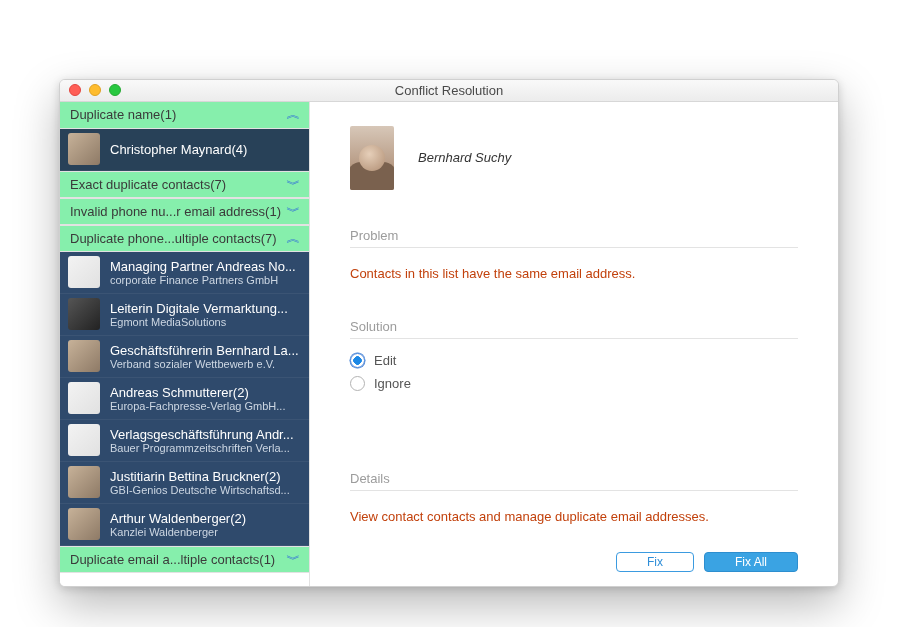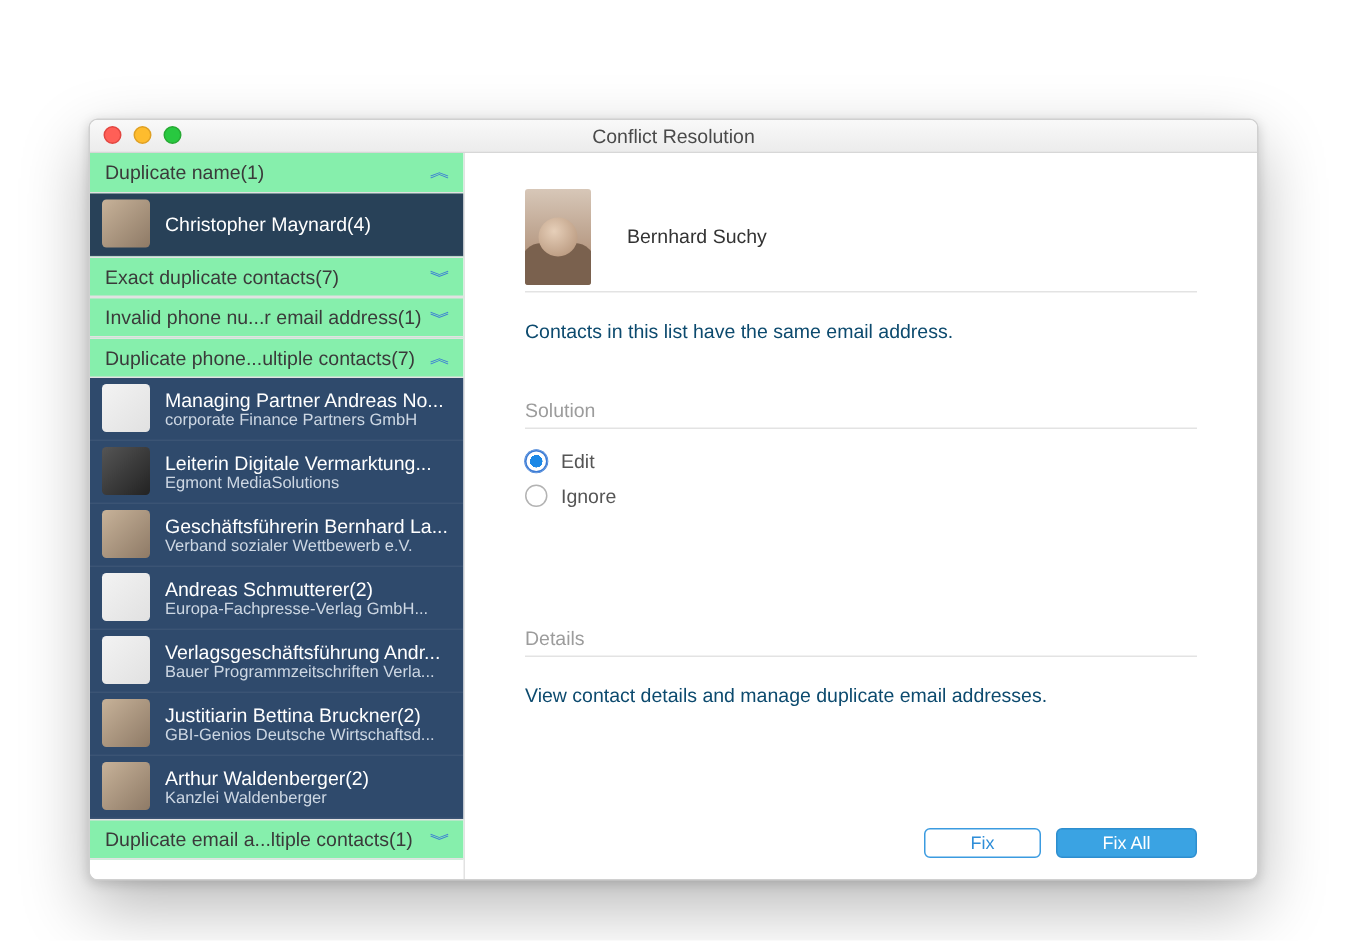--- a/index.html
+++ b/index.html
@@ -127,20 +127,21 @@
     padding: 18px 40px 14px 40px;
     display: flex;
     flex-direction: column;
     color: #444;
   }
   .hero {
     display: flex;
     align-items: center;
     gap: 24px;
     margin-top: 6px;
+    font-style: italic;
   }
   .hero .photo {
     width: 44px; height: 64px;
     background: linear-gradient(180deg,#d7c7b8 0%, #b89c86 60%, #9e8571 100%);
     border-radius: 2px;
     position: relative;
     overflow: hidden;
   }
   .hero .photo::after {
     content:"";
@@ -166,21 +167,21 @@
     color: #9c9c9c;
     margin-top: 38px;
   }
   .rule {
     height: 1px;
     background: #e3e3e3;
     margin-top: 4px;
   }
   .body-text {
     font-size: 13px;
-    color: #0c4a6e;
+    color: #c2410c;
     margin-top: 18px;
   }
   .options {
     margin-top: 14px;
     display: flex;
     flex-direction: column;
     gap: 8px;
     justify-content: flex-end;
   }
   .opt {
@@ -331,39 +332,40 @@
       </div>
 
     </div>
 
     <div class="main">
       <div class="hero">
         <div class="photo"></div>
         <div class="n">Bernhard Suchy</div>
       </div>
 
+      <div class="sect-label">Problem</div>
       <div class="rule"></div>
       <div class="body-text">Contacts in this list have the same email address.</div>
 
       <div class="sect-label">Solution</div>
       <div class="rule"></div>
       <div class="options">
         <div class="opt">
           <div class="radio on"></div>
           <span>Edit</span>
         </div>
         <div class="opt">
           <div class="radio"></div>
           <span>Ignore</span>
         </div>
       </div>
 
       <div class="sect-label" style="margin-top:80px">Details</div>
       <div class="rule"></div>
-      <div class="body-text">View contact details and manage duplicate email addresses.</div>
+      <div class="body-text">View contact contacts and manage duplicate email addresses.</div>
 
       <div class="footer-row">
         <div class="btn secondary">Fix</div>
         <div class="btn primary">Fix All</div>
       </div>
     </div>
   </div>
 </div>
 
 </body></html>

